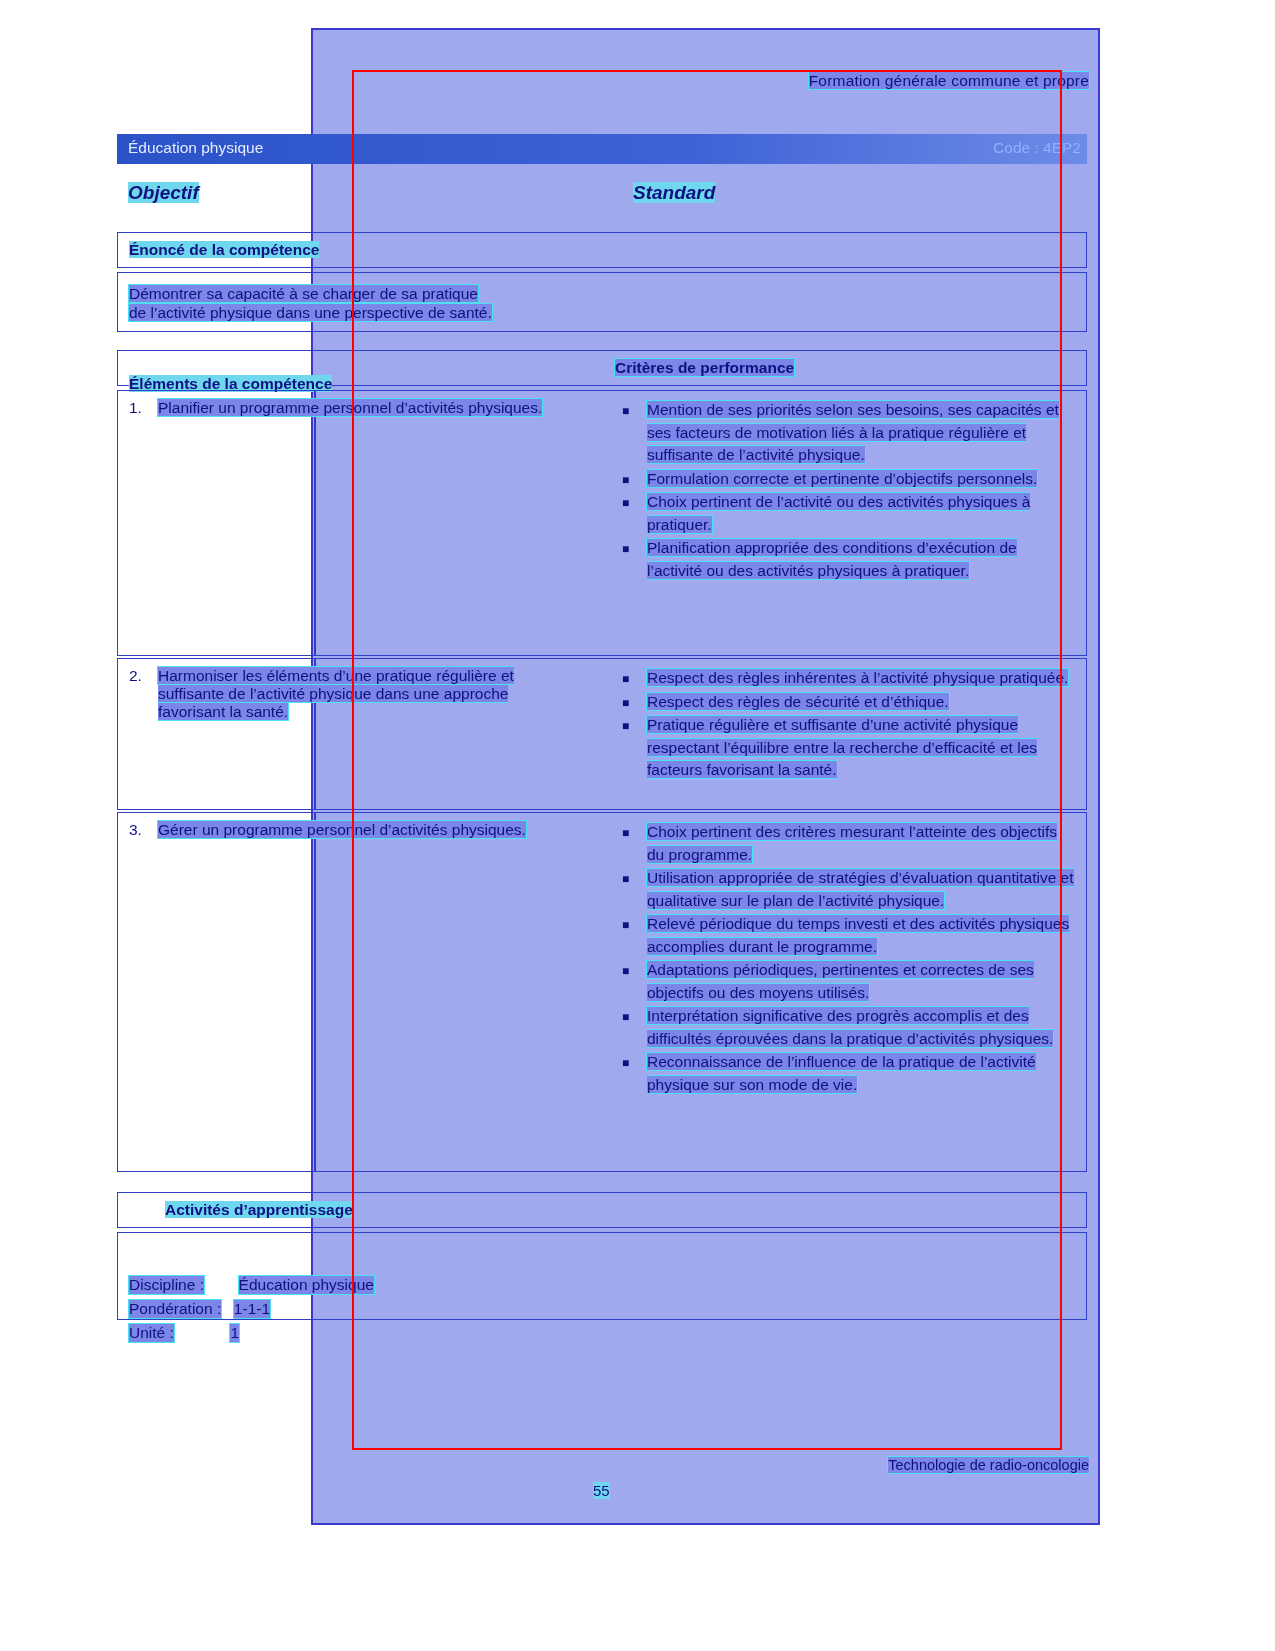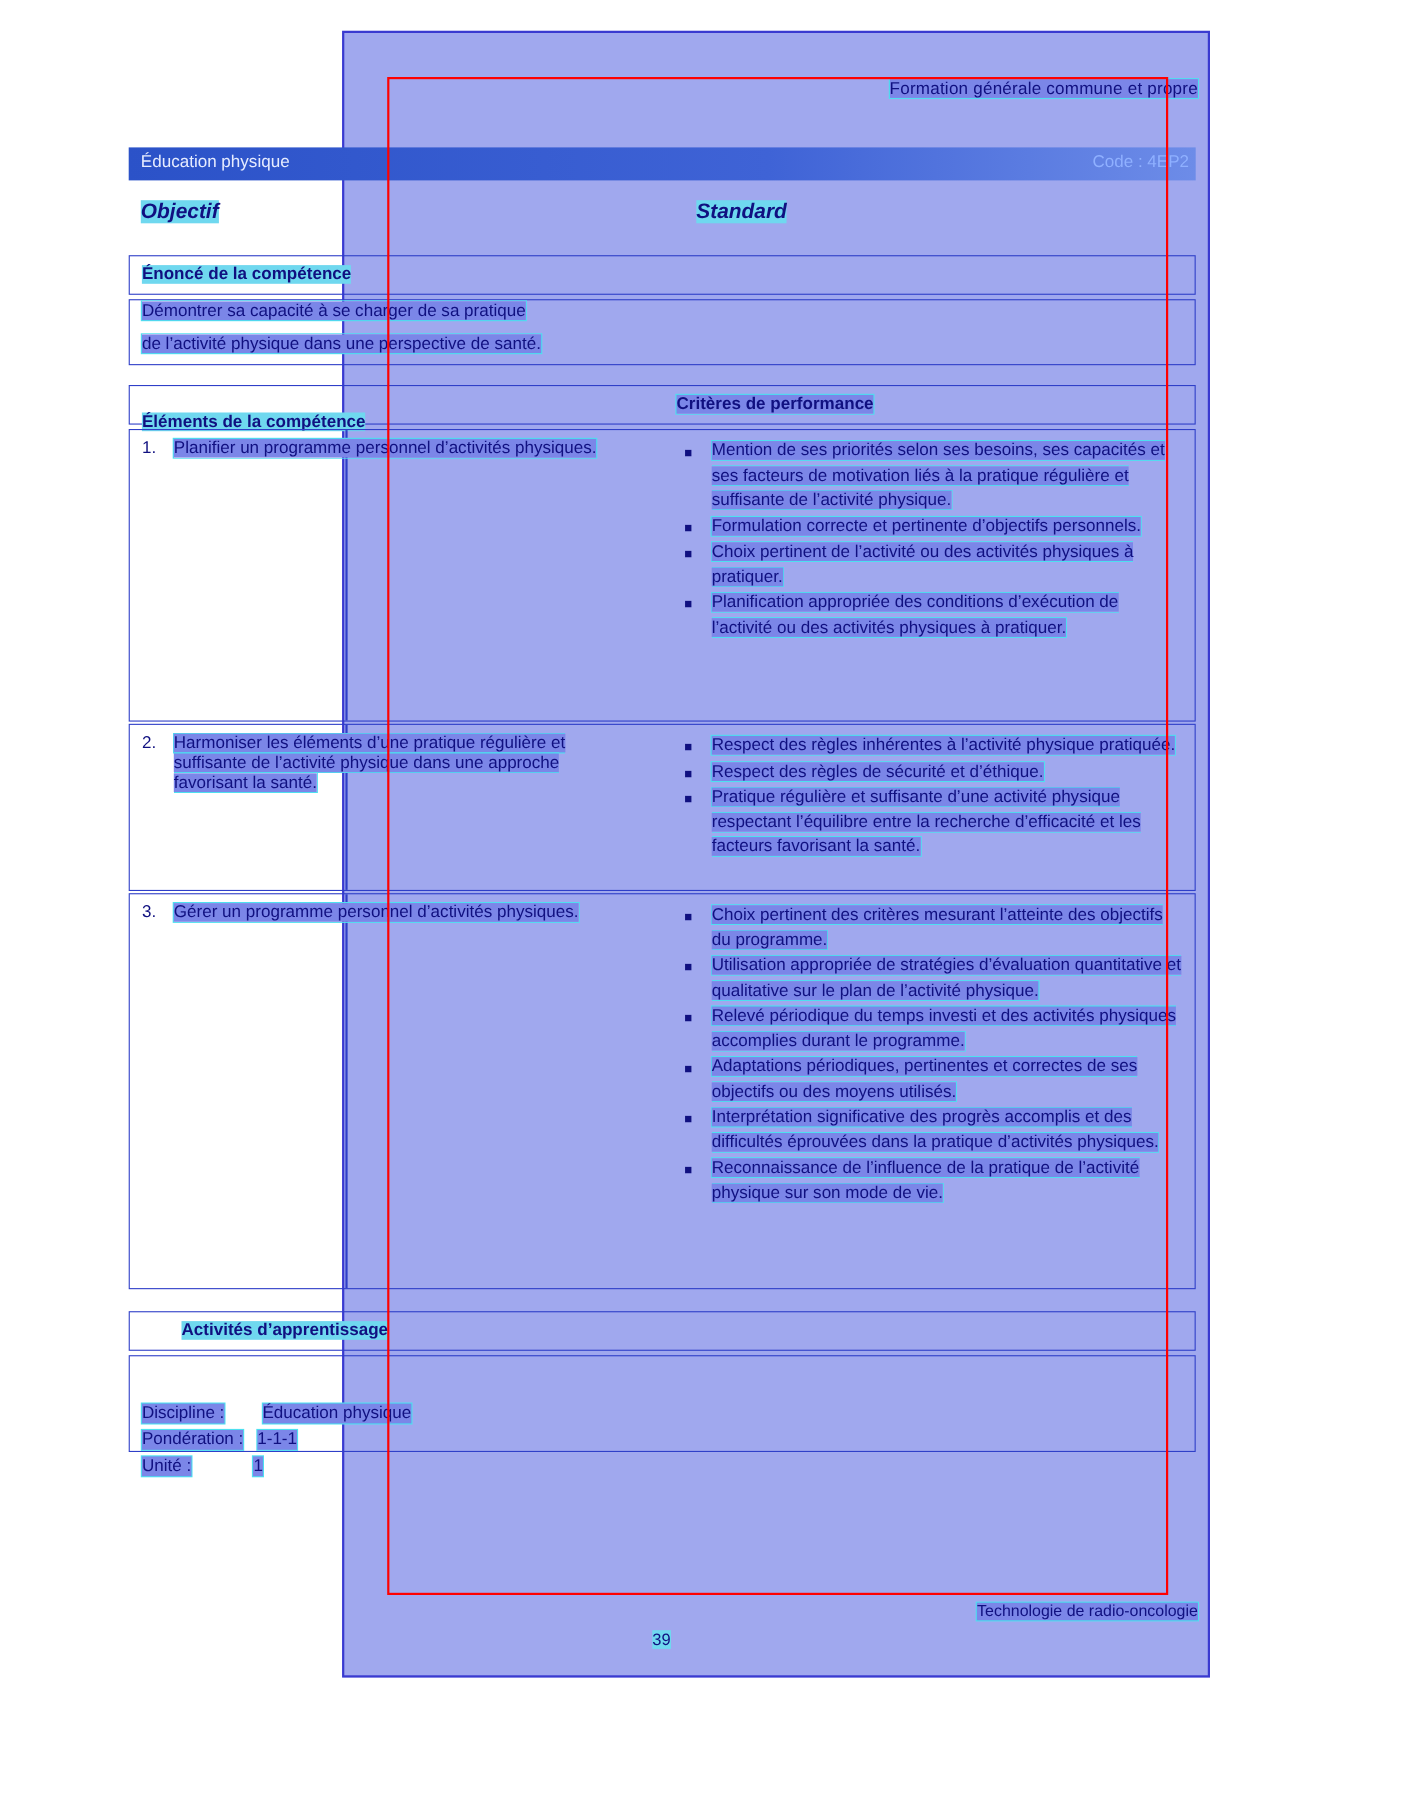--- a/index.html
+++ b/index.html
@@ -131,21 +131,21 @@
     font-size: 15.5px;
     font-weight: bold;
     color: #101080;
   }
 
   .b-enonce-head { left: 117px; top: 232px; width: 970px; height: 36px; }
   .b-enonce-head .lbl { position: absolute; left: 11px; top: 8px; }
 
   .b-enonce-body { left: 117px; top: 272px; width: 970px; height: 60px; }
   .b-enonce-body .line { position: absolute; left: 11px; font-size: 15.5px; color: #101080; white-space: nowrap; }
-  .b-enonce-body .l1 { top: 1px; text-align: center; }
+  .b-enonce-body .l1 { top: 12px; text-align: center; }
   .b-enonce-body .l2 { top: 31px; }
 
   .b-elem-head { left: 117px; top: 350px; width: 970px; height: 36px; }
   .b-elem-head .lbl-l { position: absolute; left: 11px; top: 8px; margin-top: 16px; }
   .b-elem-head .lbl-r { position: absolute; left: 497px; top: 8px; }
 
   
   .crow { left: 117px; width: 970px; }
   .crow .divider {
     position: absolute;
@@ -349,18 +349,18 @@
       <span class="k hl">Unité :</span>
       <span style="display:inline-block;width:48px"></span>
       <span class="v hl">1</span>
     </div>
   </div>
 
   <div class="footer-right">
     <span class="hl">Technologie de radio-oncologie</span>
   </div>
   <div class="pagenum">
-    <span class="hlt">39</span>
+    <span class="hlt">55</span>
   </div>
 
 </div>
 
 <div class="redbox"></div>
 
 </body></html>

